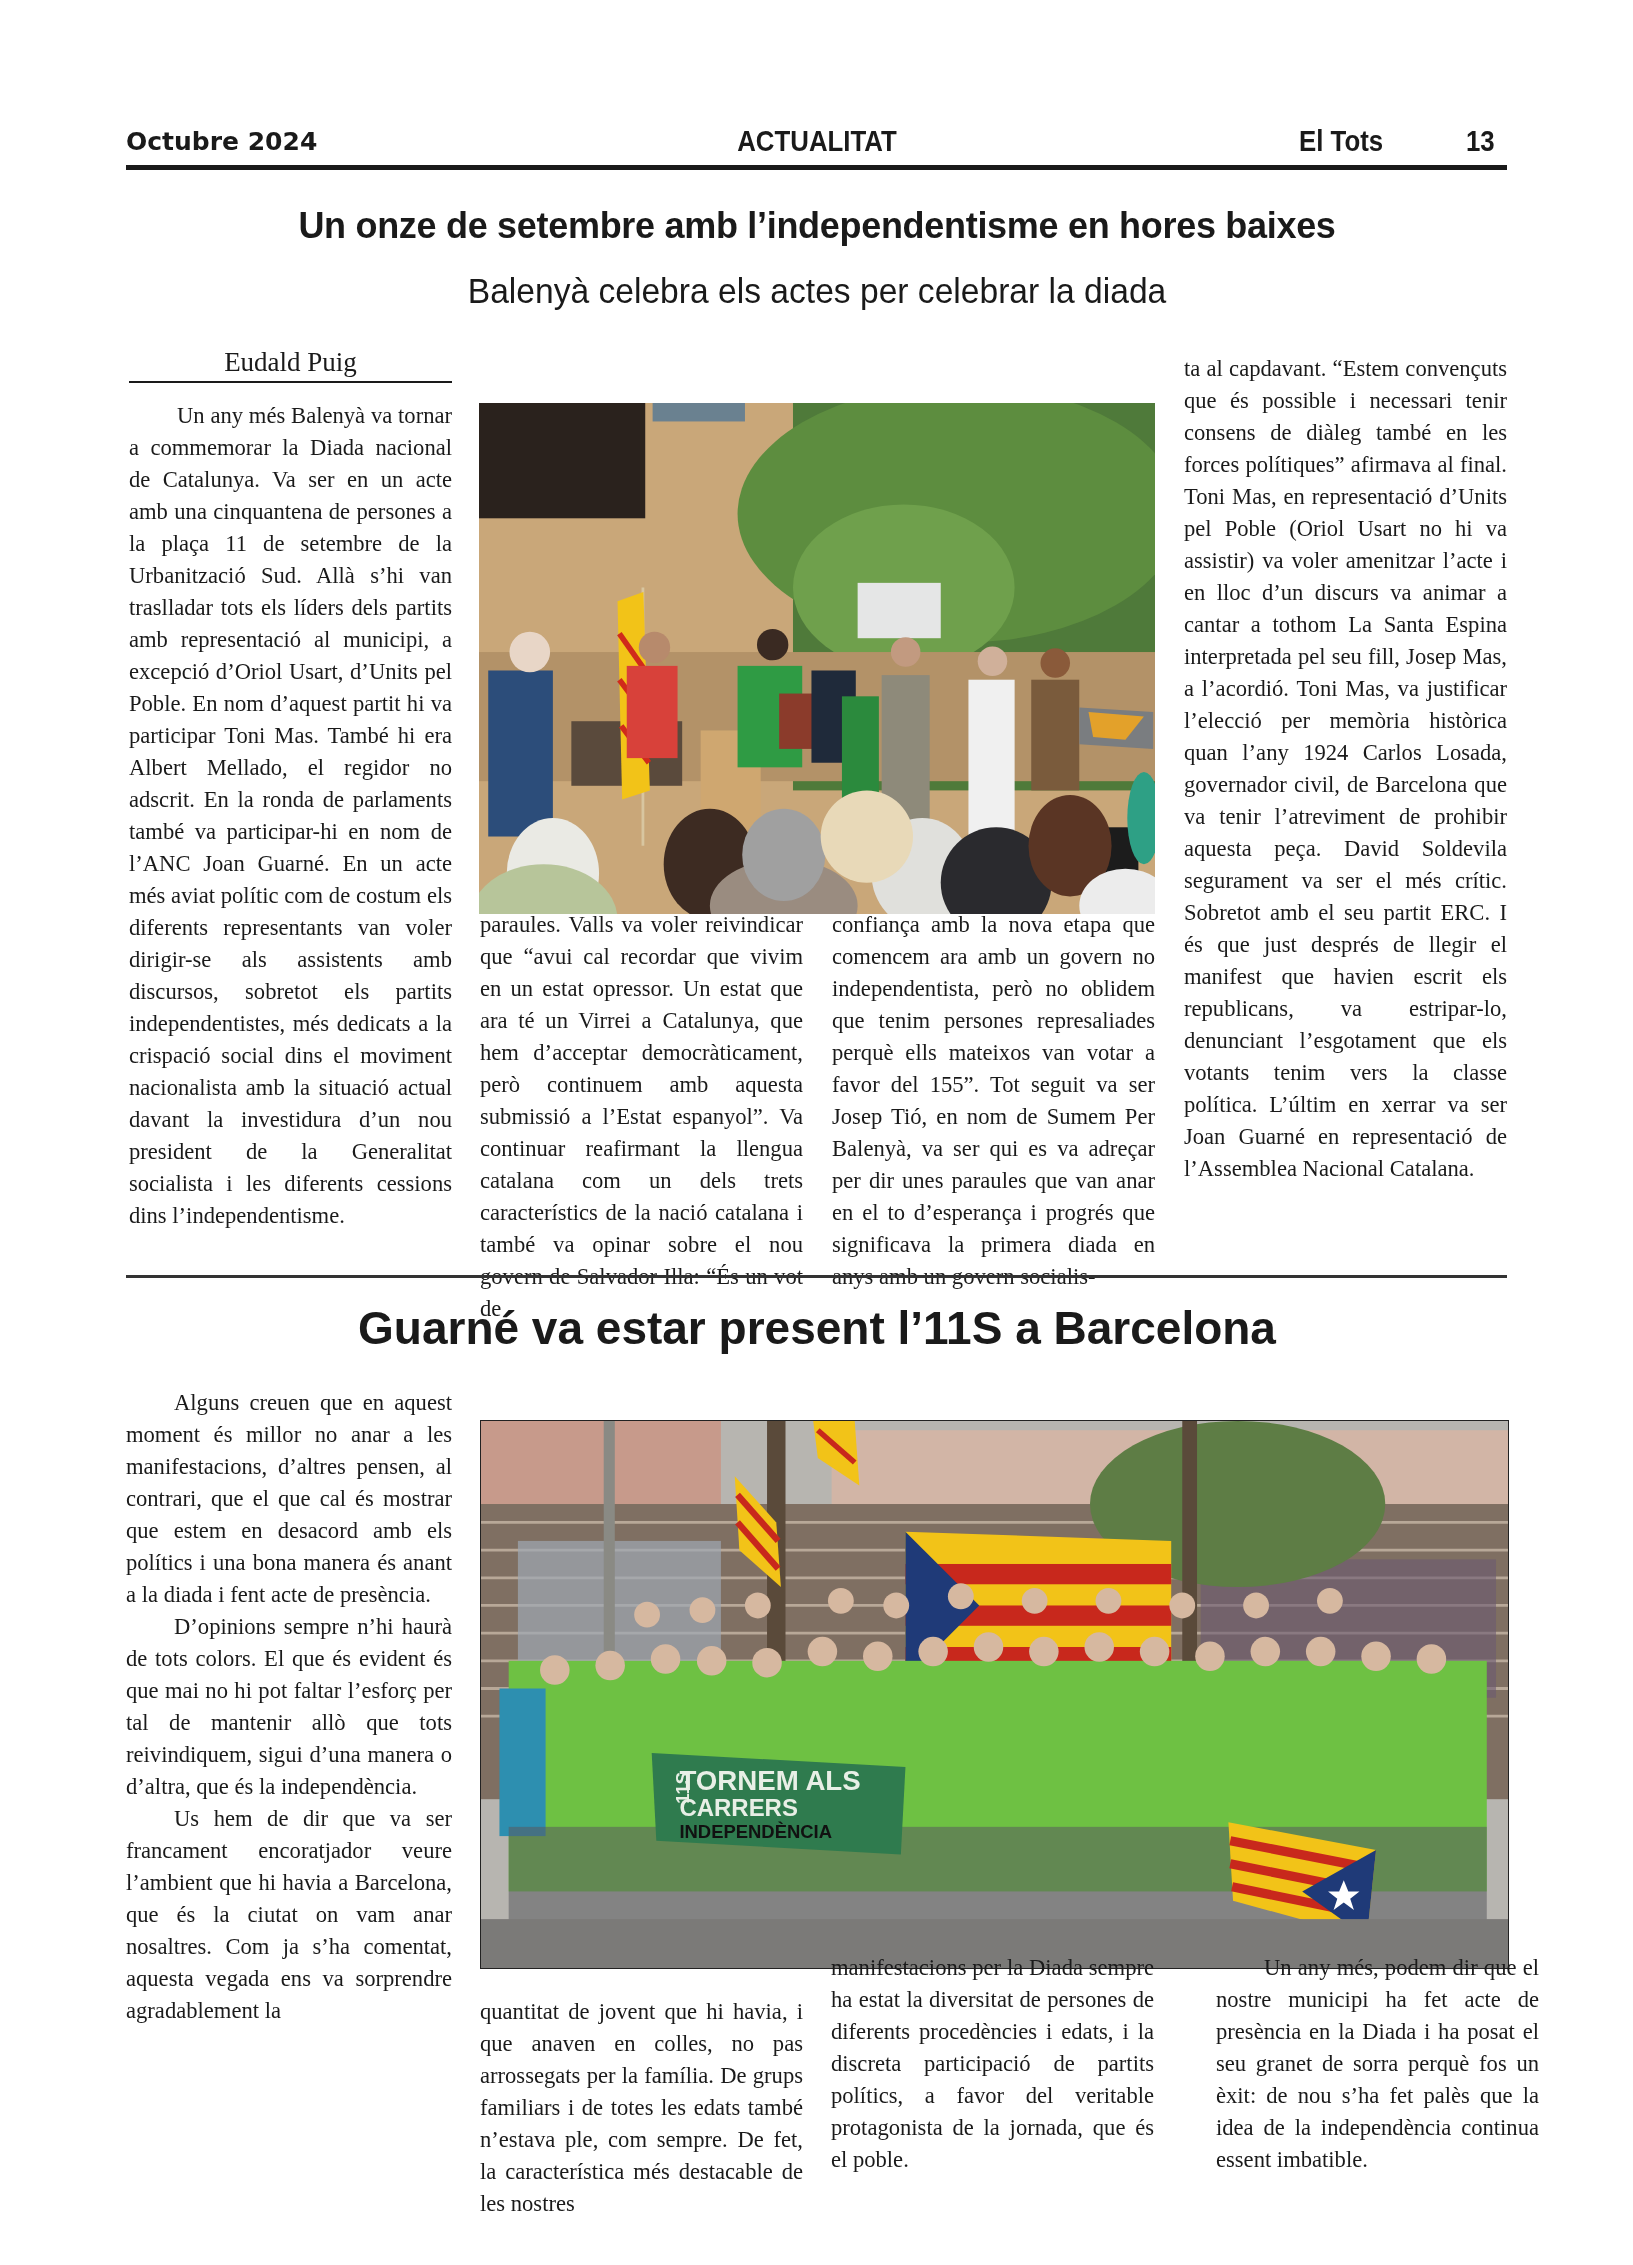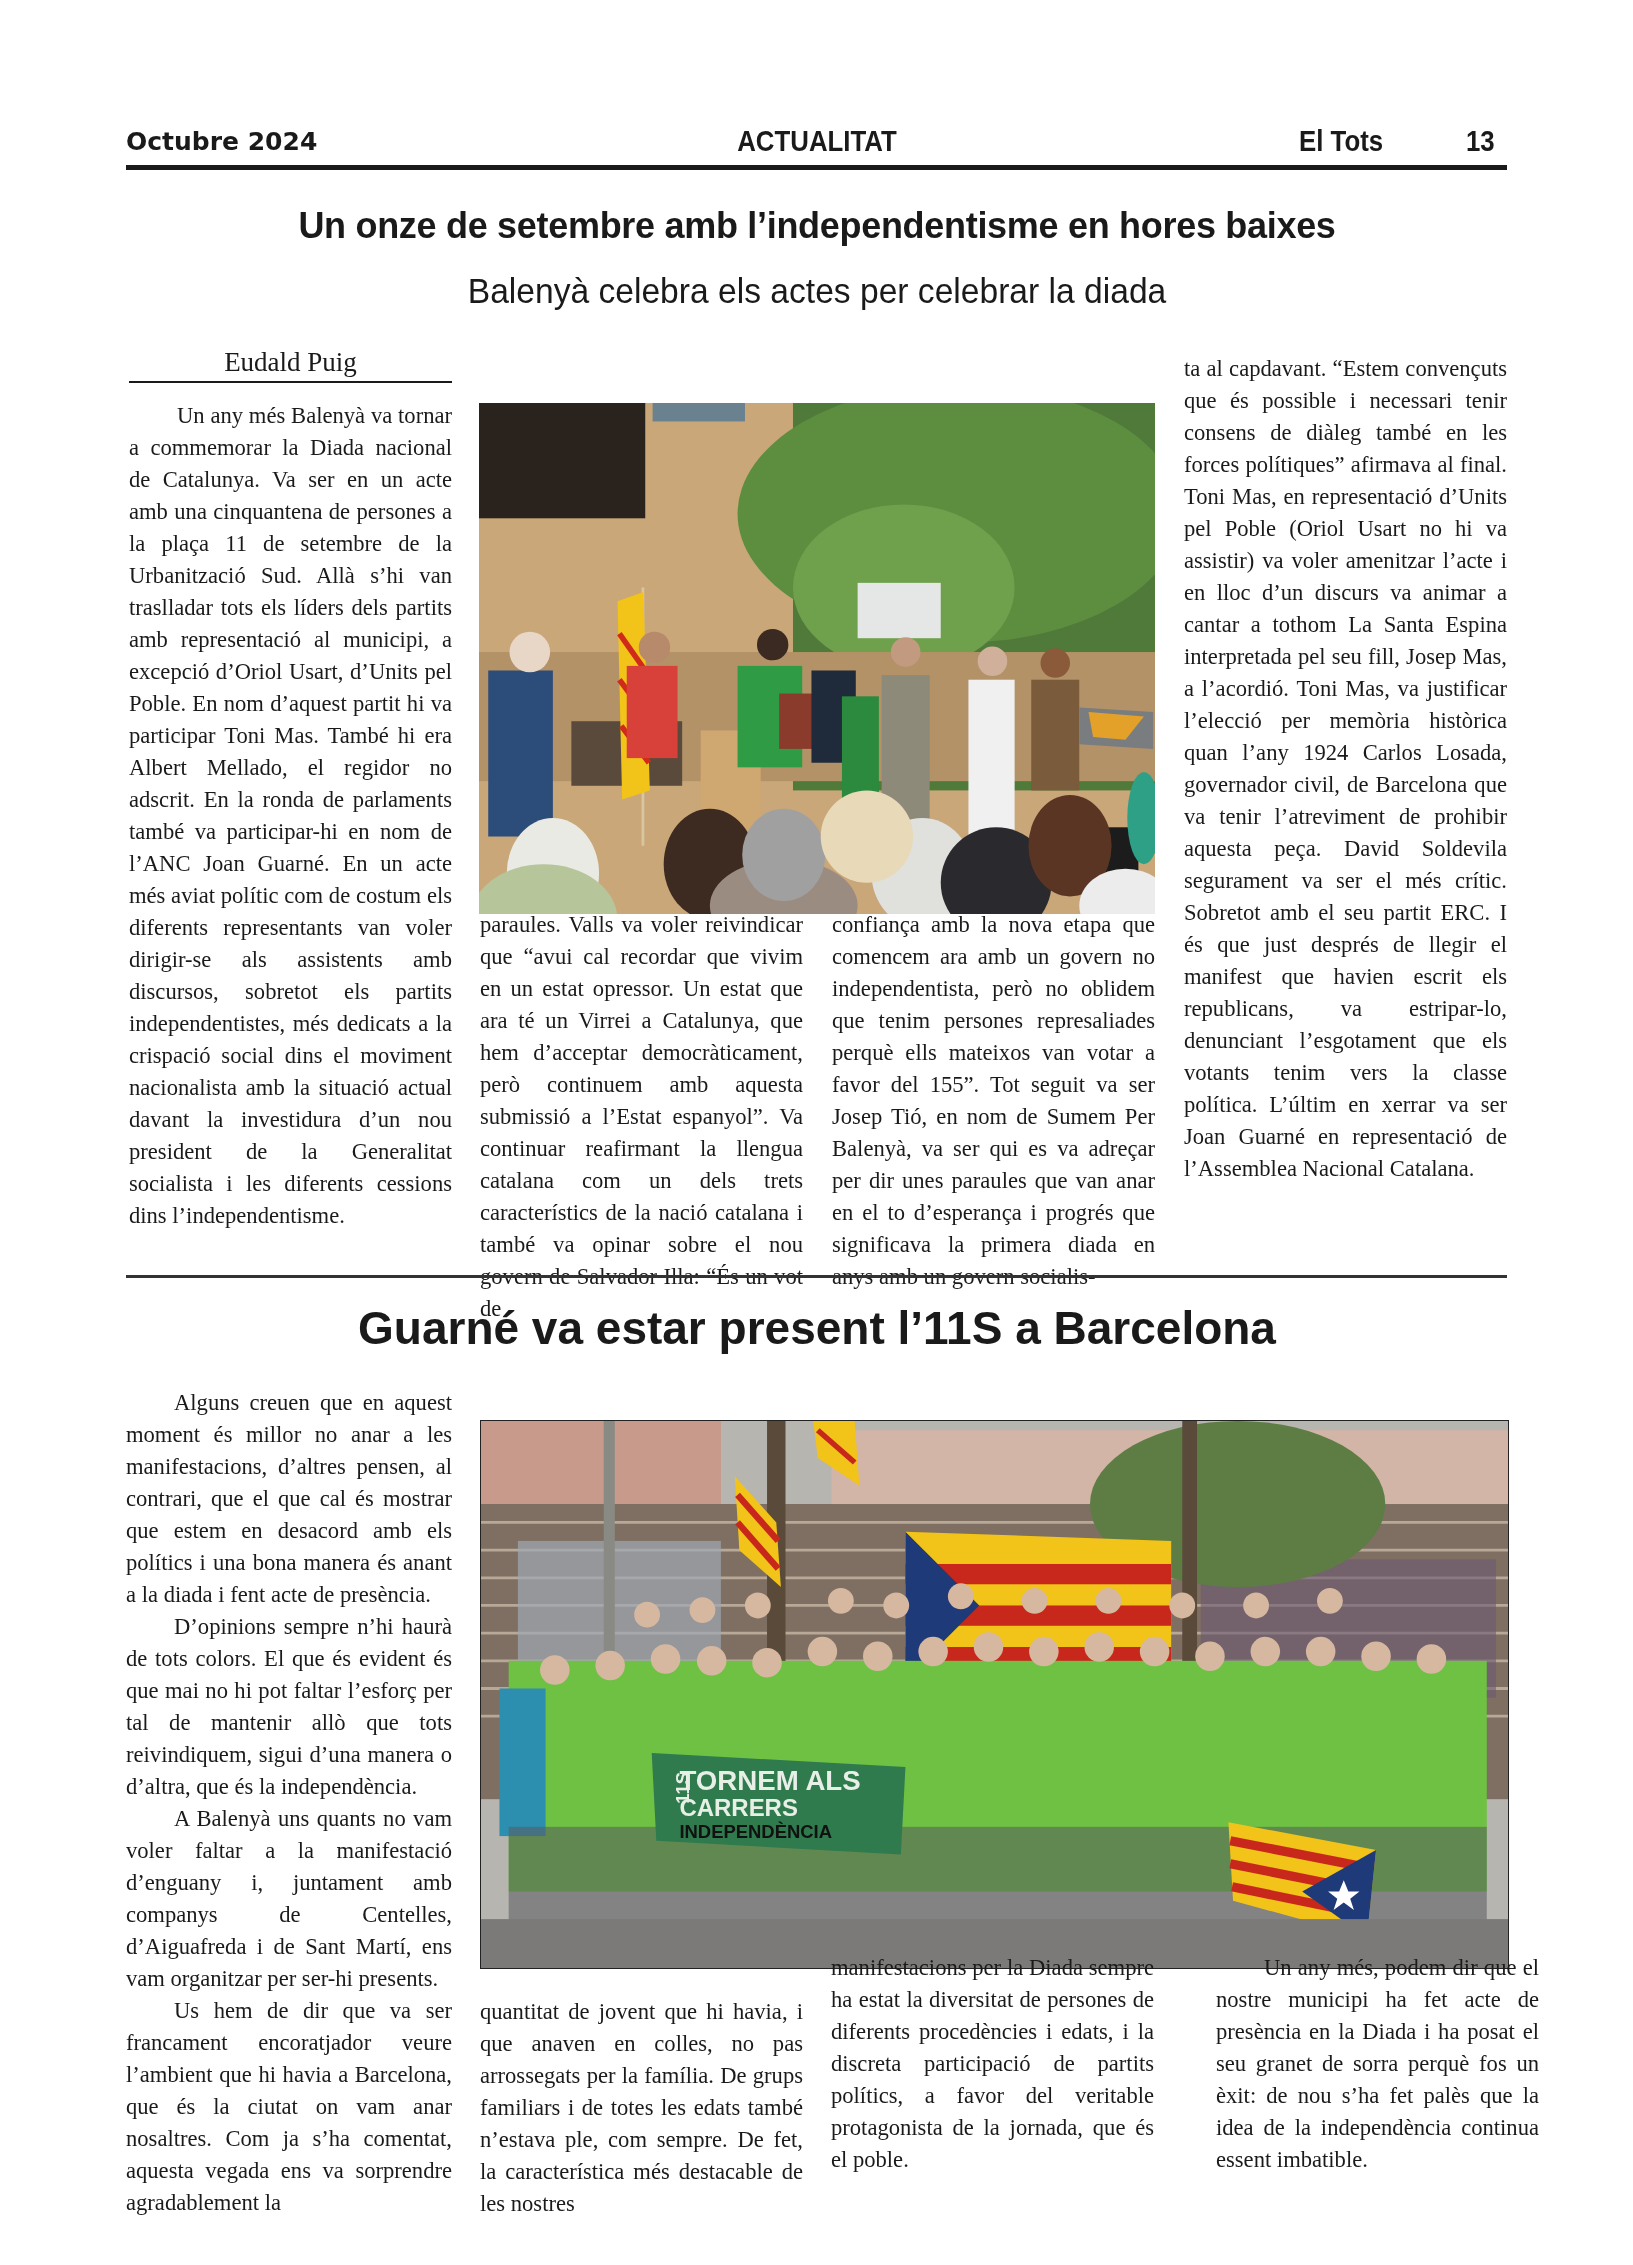--- a/index.html
+++ b/index.html
@@ -108,21 +108,20 @@
   <p>ta al capdavant. “Estem convençuts que és possible i necessari tenir consens de diàleg també en les forces polítiques” afirmava al final. Toni Mas, en representació d’Units pel Poble (Oriol Usart no hi va assistir) va voler amenitzar l’acte i en lloc d’un discurs va animar a cantar a tothom La Santa Espina interpretada pel seu fill, Josep Mas, a l’acordió. Toni Mas, va justificar l’elecció per memòria històrica quan l’any 1924 Carlos Losada, governador civil, de Barcelona que va tenir l’atreviment de prohibir aquesta peça. David Soldevila segurament va ser el més crític. Sobretot amb el seu partit ERC. I és que just després de llegir el manifest que havien escrit els republicans, va estripar-lo, denunciant l’esgotament que els votants tenim vers la classe política. L’últim en xerrar va ser Joan Guarné en representació de l’Assemblea Nacional Catalana.</p>
 </div>
 
 <div class="abs divider"></div>
 
 <div class="abs title2">Guarné va estar present l’11S a Barcelona</div>
 
 <div class="abs col c5">
   <p class="ind">Alguns creuen que en aquest moment és millor no anar a les manifestacions, d’altres pensen, al contrari, que el que cal és mostrar que estem en desacord amb els polítics i una bona manera és anant a la diada i fent acte de presència.</p>
   <p class="ind">D’opinions sempre n’hi haurà de tots colors. El que és evident és que mai no hi pot faltar l’esforç per tal de mantenir allò que tots reivindiquem, sigui d’una manera o d’altra, que és la independència.</p>
-  <p class="ind">A Balenyà uns quants no vam voler faltar a la manifestació d’enguany i, juntament amb companys de Centelles, d’Aiguafreda i de Sant Martí, ens vam organitzar per ser-hi presents.</p>
   <p class="ind">Us hem de dir que va ser francament encoratjador veure l’ambient que hi havia a Barcelona, que és la ciutat on vam anar nosaltres. Com ja s’ha comentat, aquesta vegada ens va sorprendre agradablement la</p>
 </div>
 
 <div class="abs photo photo2">
   <svg width="1027" height="547" viewBox="0 0 1113 593" preserveAspectRatio="none">
     <rect x="0" y="0" width="1113" height="593" fill="#b7b5b0"></rect>
     <rect x="0" y="0" width="260" height="100" fill="#c79a8b"></rect>
     <rect x="380" y="10" width="733" height="90" fill="#d2b5a6"></rect>
     <rect x="0" y="90" width="1113" height="320" fill="#7f6f62"></rect>
     <g stroke="#b8a898" stroke-width="3">

